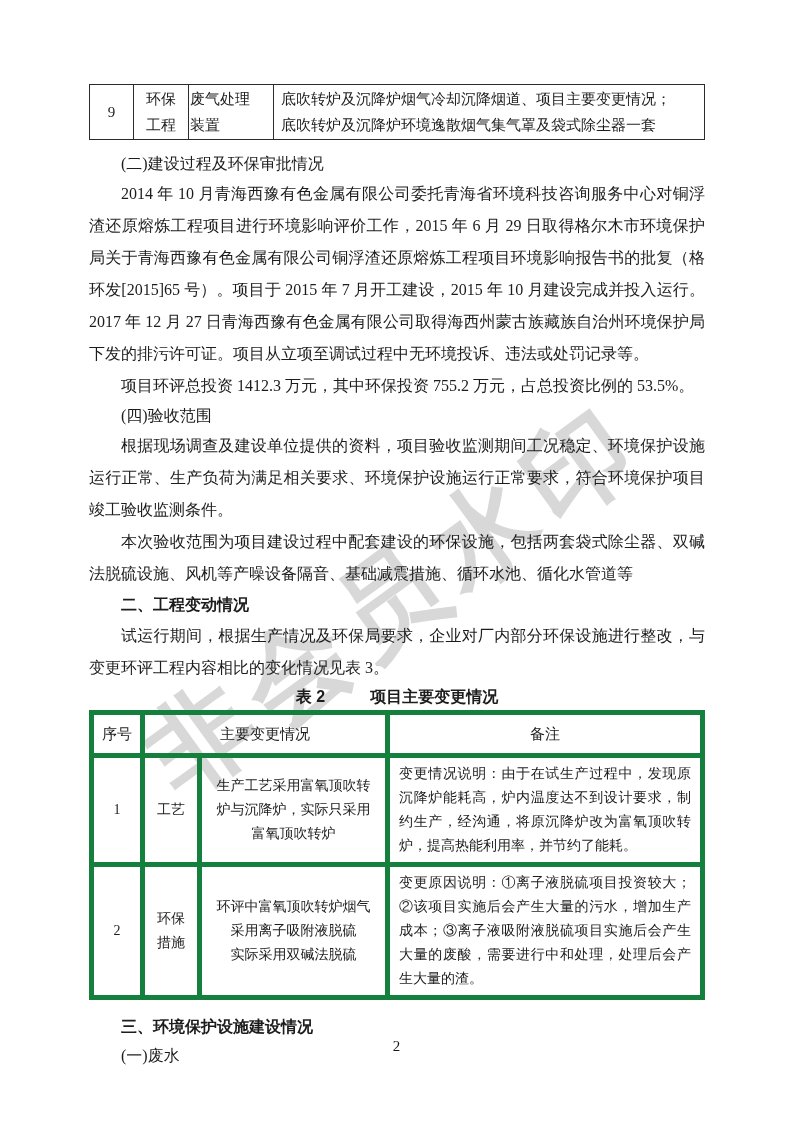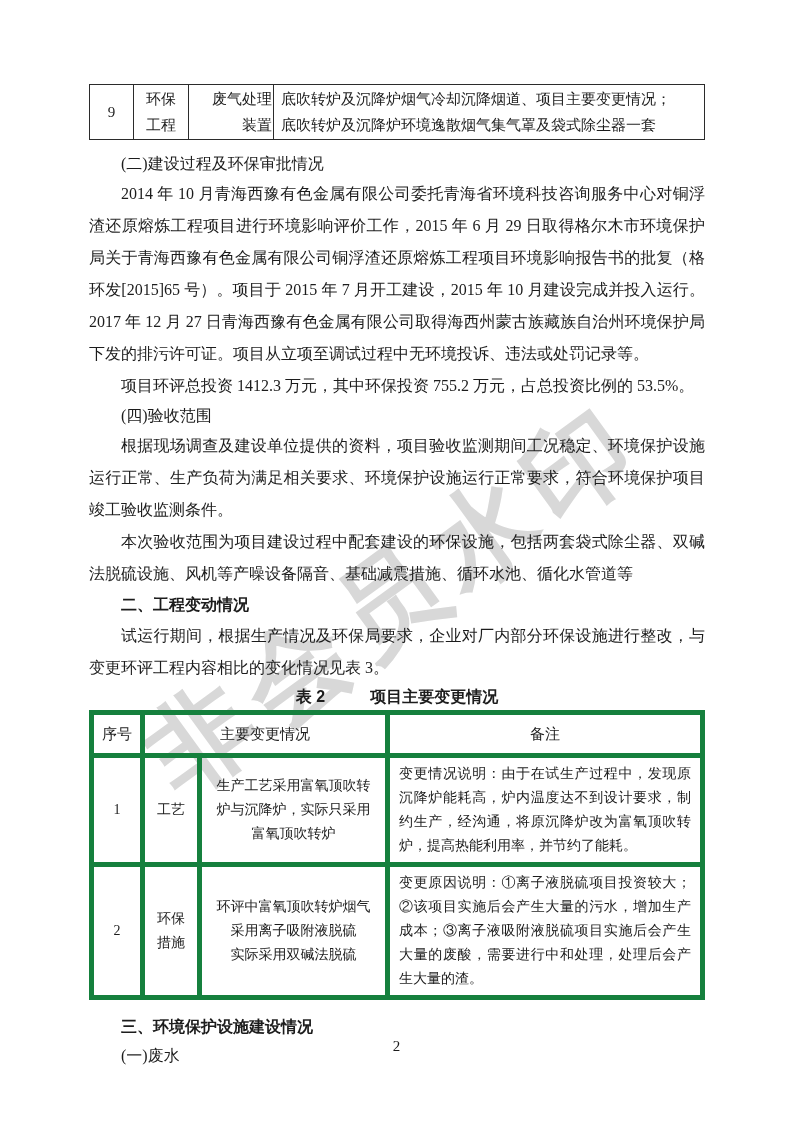--- a/index.html
+++ b/index.html
@@ -13,21 +13,21 @@
     font-family:"Liberation Sans","DejaVu Sans",sans-serif;font-weight:bold;
     font-size:104px;letter-spacing:12px;color:#d8d8d8;white-space:nowrap;
     user-select:none;pointer-events:none;
   }
   .content{position:absolute;left:89px;top:84px;width:616px;z-index:1;}
 
   table{border-collapse:collapse;width:100%;}
   .top-table td{border:1px solid #2b2b2b;font-size:15px;line-height:26px;vertical-align:middle;}
   .top-table .c-no{width:41px;text-align:center;}
   .top-table .c-cat{width:52px;text-align:center;white-space:pre-line;}
-  .top-table .c-dev{width:82px;text-align:right;white-space:pre-line;}
+  .top-table .c-dev{width:82px;text-align:left;white-space:pre-line;}
   .top-table .c-desc{padding:1px 7px;}
 
   .line{font-size:16px;line-height:32px;}
   .h-plain{text-indent:2em;line-height:28px;}
   .para{text-indent:2em;text-align:justify;}
   .h-bold{
     text-indent:2em;line-height:30px;font-weight:bold;
     font-family:"Liberation Sans","DejaVu Sans",sans-serif;font-size:16px;
   }
   .mt10{margin-top:10px;}

